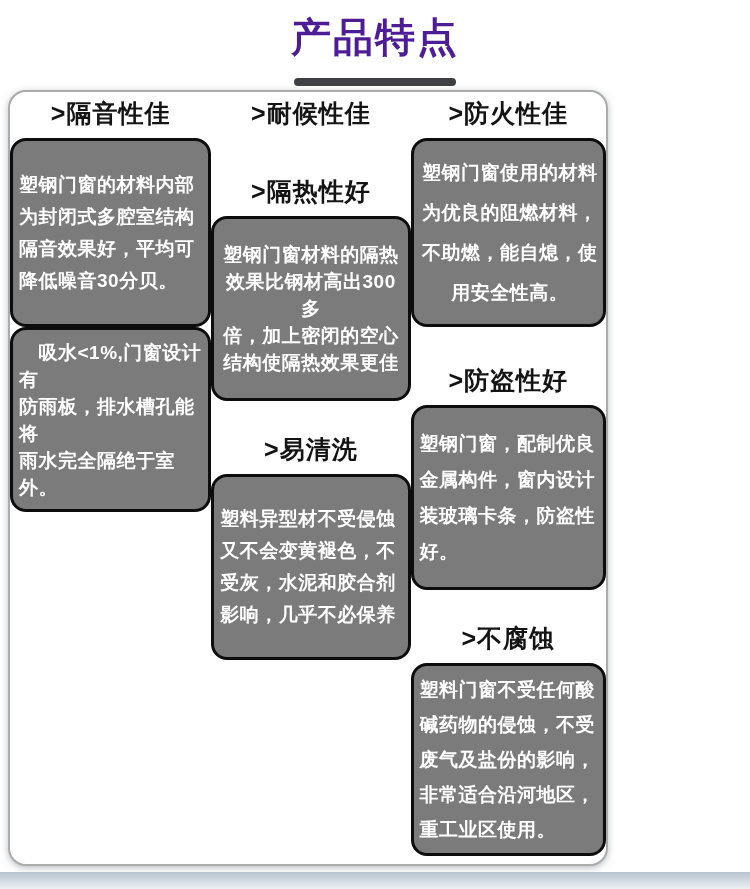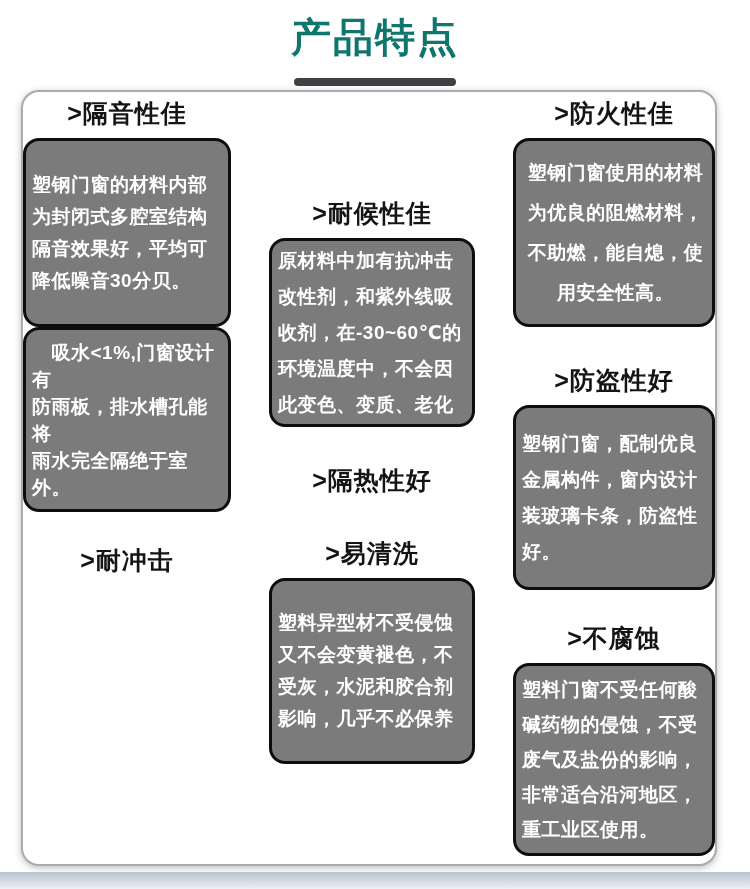--- a/index.html
+++ b/index.html
@@ -3,41 +3,41 @@
 <meta charset="utf-8">
 <style>
   html,body{margin:0;padding:0;}
   body{
     width:750px;height:889px;position:relative;overflow:hidden;
     background:#ffffff;
     font-family:"Liberation Sans","DejaVu Sans",sans-serif;
   }
   .title{
     margin-top:10px;text-align:center;
-    font-size:40px;font-weight:bold;letter-spacing:2px;color:#0f766e;
+    font-size:40px;font-weight:bold;letter-spacing:2px;color:#4c1d95;
   }
   .title-bar{
     width:162px;height:8px;border-radius:4px;
     background:var(--underline,#3f4043);
     margin:13px auto 0 auto;
   }
   .panel{
-    position:absolute;left:21px;top:90px;width:696px;height:776px;
+    position:absolute;left:8px;top:90px;width:600px;height:776px;
     box-sizing:border-box;
     background:#ffffff;
     border:2px solid var(--panel_border,#ababab);
     border-radius:18px;
     box-shadow:0 2px 7px rgba(100,110,125,.45);
   }
   .grid{
     display:flex;justify-content:space-between;
     height:100%;
   }
   .col{display:flex;flex-direction:column;}
-  .w1{width:208px;} .w2{width:206px;justify-content:center;} .w3{width:202px;}
+  .w1{width:208px;} .w2{width:206px;} .w3{width:202px;}
   .hslot{
     display:flex;align-items:flex-end;justify-content:center;
     padding-bottom:8px;box-sizing:border-box;
   }
   .hs1{height:46px;} .hs2{height:78px;} .hs3{height:73px;}
   .fhead{
     font-size:25px;font-weight:bold;letter-spacing:1px;
     color:var(--heading_text,#141414);white-space:nowrap;
   }
   .fbox{
@@ -84,38 +84,34 @@
         <div class="ftext">塑钢门窗的材料内部
 为封闭式多腔室结构
 隔音效果好，平均可
 降低噪音30分贝。</div>
       </div>
       <div class="fbox bh2 lh43">
         <div class="ftext">　吸水&lt;1%,门窗设计有
 防雨板，排水槽孔能将
 雨水完全隔绝于室外。</div>
       </div>
-      <div class="hslot hs3">
-        <span class="fhead">&gt;耐冲击</span>
-      </div>
     </div>
 
     <div class="col w2">
       <div class="hslot hs1">
         <span class="fhead">&gt;耐候性佳</span>
       </div>
-      <div class="fbox bh1 lh36">
-        <div class="ftext">原材料中加有抗冲击
-改性剂，和紫外线吸
-收剂，在-30~60℃的
-环境温度中，不会因
-此变色、变质、老化</div>
-      </div>
       <div class="hslot hs2">
         <span class="fhead">&gt;隔热性好</span>
+      </div>
+      <div class="fbox bh2 lh43 center">
+        <div class="ftext">塑钢门窗材料的隔热
+效果比钢材高出300多
+倍，加上密闭的空心
+结构使隔热效果更佳</div>
       </div>
       <div class="hslot hs3">
         <span class="fhead">&gt;易清洗</span>
       </div>
       <div class="fbox bh3 lh44">
         <div class="ftext">塑料异型材不受侵蚀
 又不会变黄褪色，不
 受灰，水泥和胶合剂
 影响，几乎不必保养</div>
       </div>

